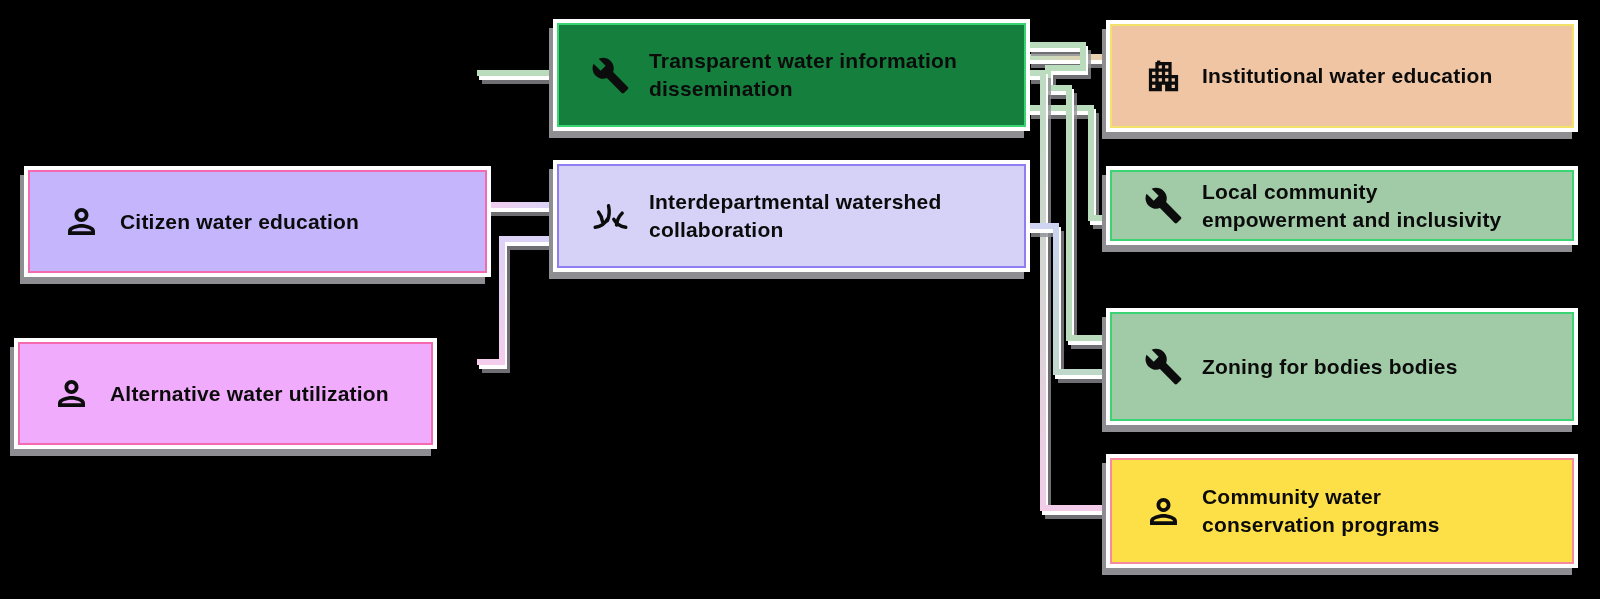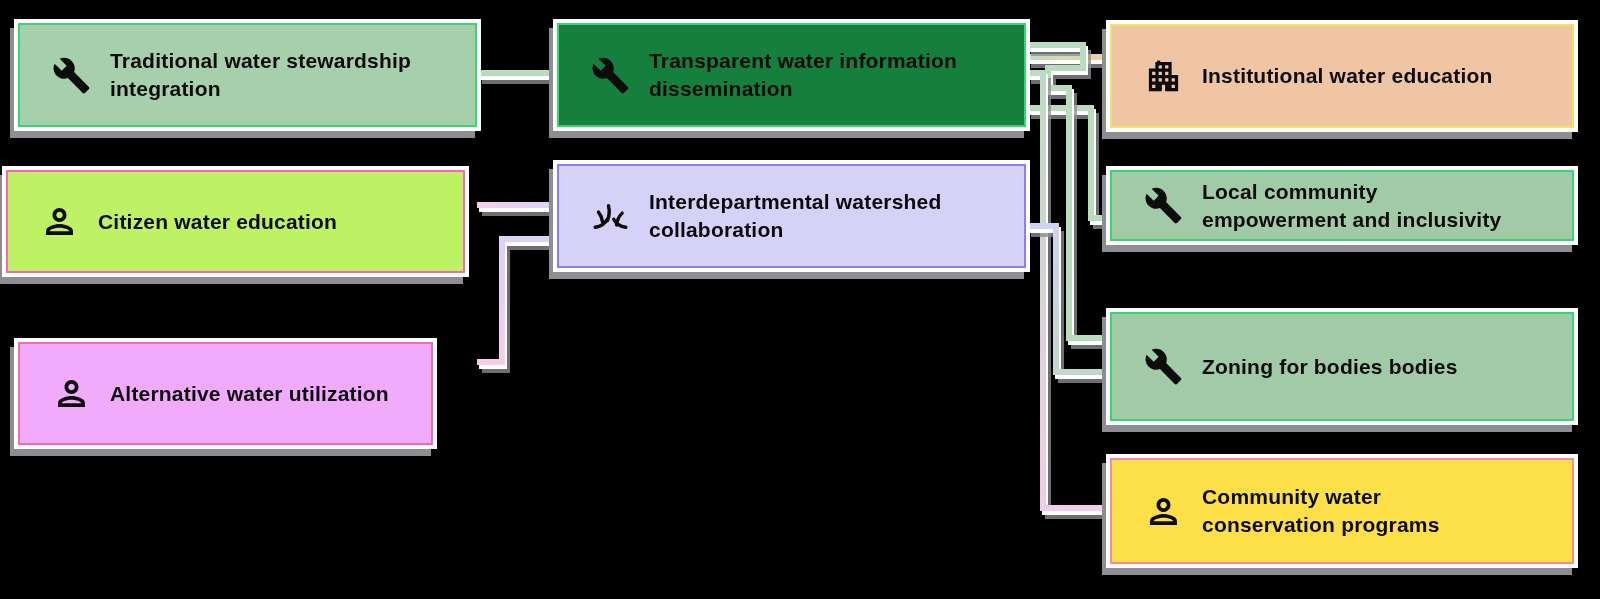--- a/index.html
+++ b/index.html
@@ -123,29 +123,22 @@
       <use href="#pe7" class="l-white" transform="translate(2,4)"></use>
       <use href="#pe7" stroke="url(#g7)"></use>
     </g>
     <g class="edge">
       <use href="#pe8" class="l-shadow" transform="translate(5,8)"></use>
       <use href="#pe8" class="l-white" transform="translate(2,4)"></use>
       <use href="#pe8" stroke="url(#g8)"></use>
     </g>
   </svg>
 
-  <div class="node" style="left: 14px; top: 19px; width: 467px; height: 112px; background-color: rgb(165, 208, 171); outline-color: rgb(59, 212, 116);">
-    <svg class="icon" viewBox="0 0 24 24">
-        <use href="#icon-wrench"></use>
-      </svg>
-    <div class="label">Traditional water stewardship
-integration</div>
-  </div>
 
-  <div class="node" style="left: 2px; top: 166px; width: 467px; height: 111px; background-color: #bef264; outline-color: rgb(243, 106, 176);">
+  <div class="node" style="left: 24px; top: 166px; width: 467px; height: 111px; background-color: #c4b5fd; outline-color: rgb(243, 106, 176);">
     <svg class="icon" viewBox="0 0 24 24">
         <use href="#icon-person"></use>
       </svg>
     <div class="label">Citizen water education</div>
   </div>
 
   <div class="node" style="left: 14px; top: 310px; width: 423px; height: 111px; background-color: #f0abfc; outline-color: rgb(243, 106, 176); margin-top: 28px;">
     <svg class="icon" viewBox="0 0 24 24">
         <use href="#icon-person"></use>
       </svg>

